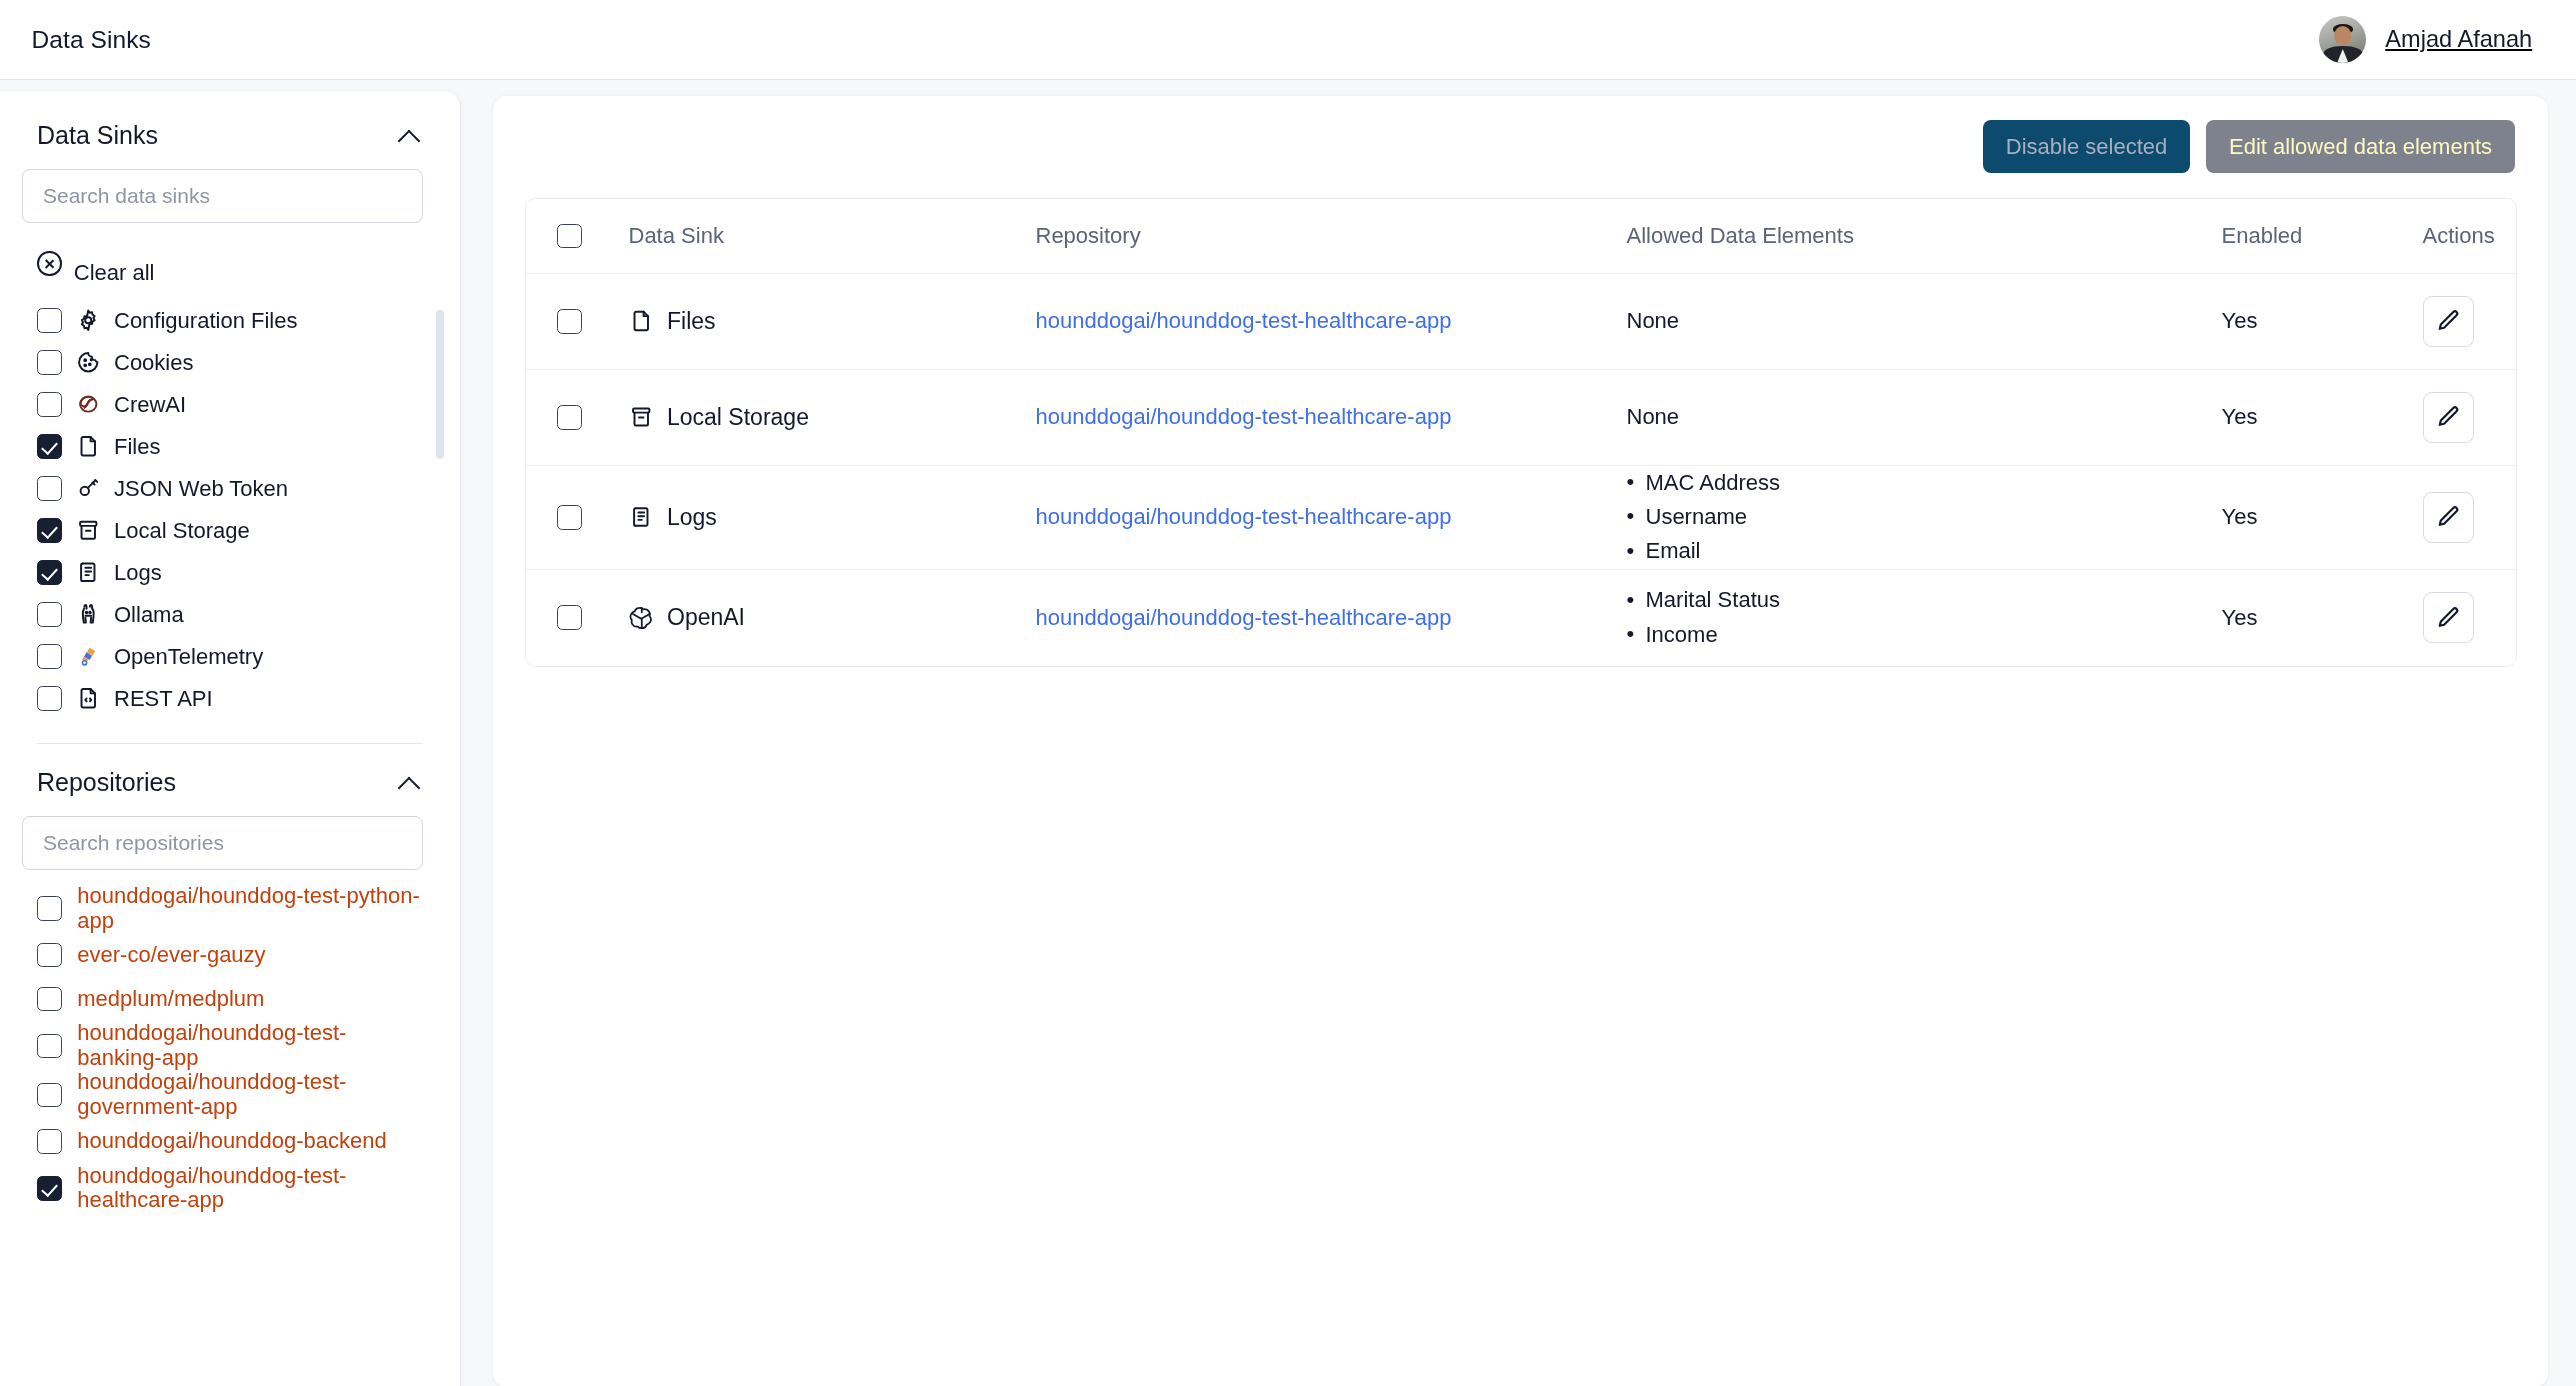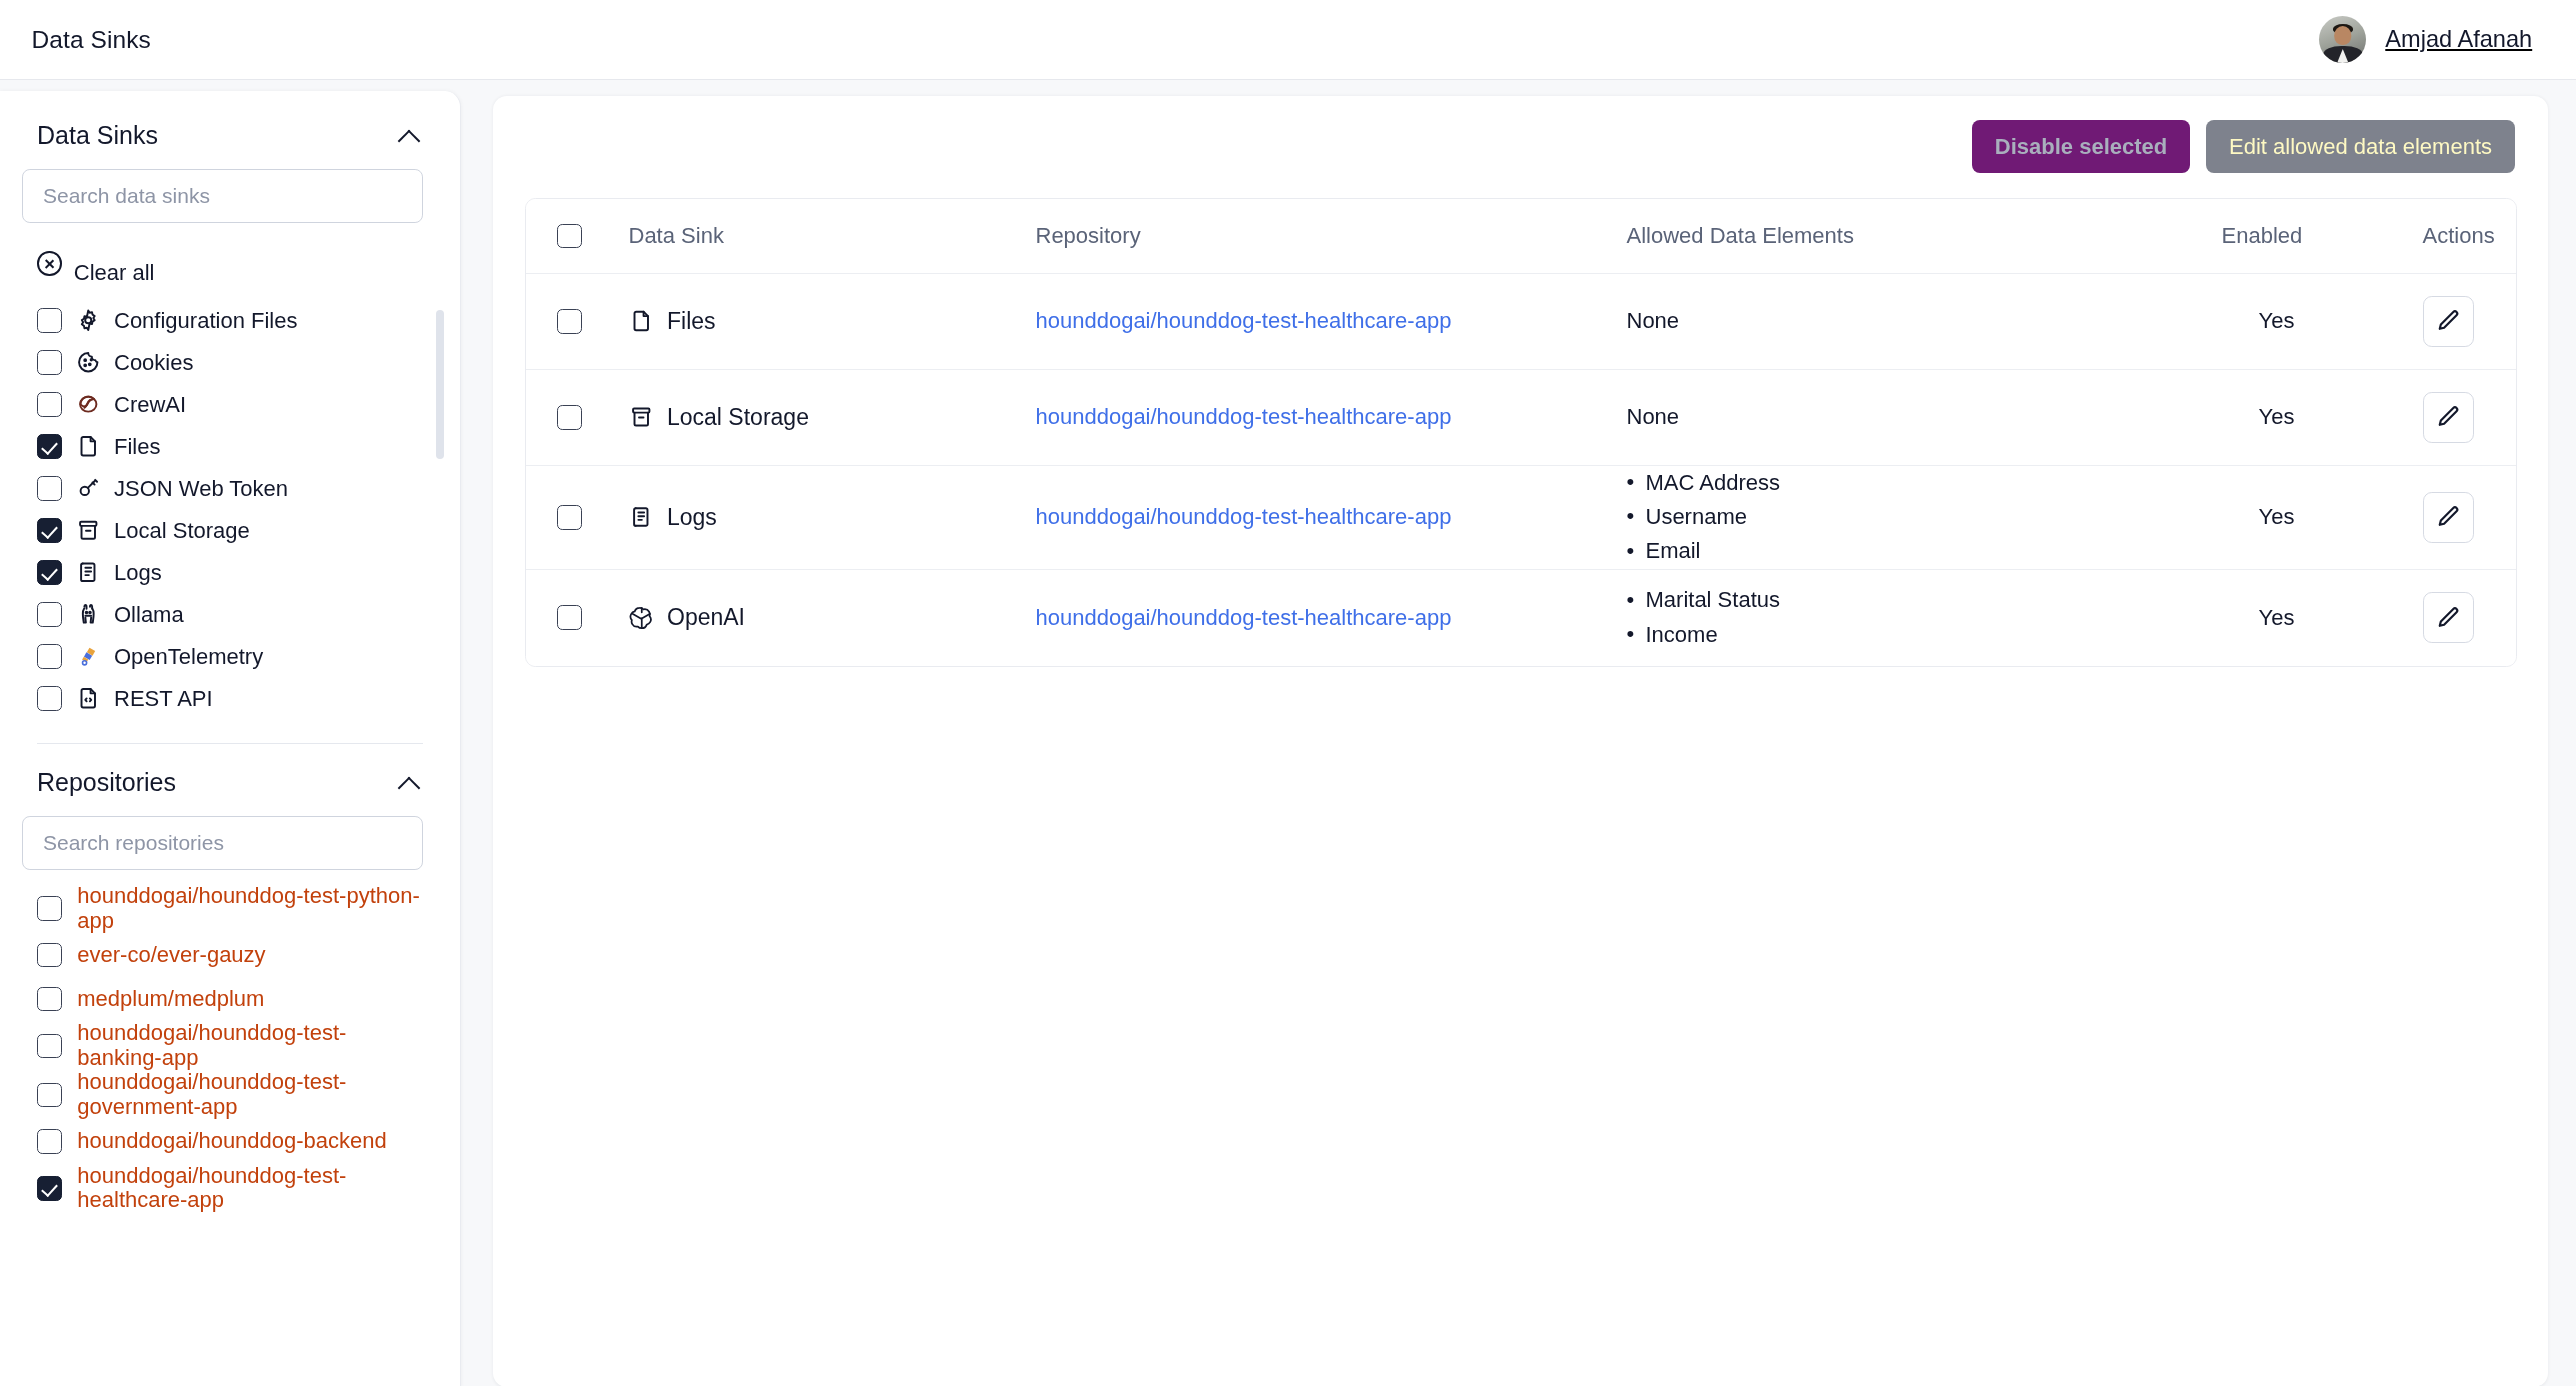--- a/index.html
+++ b/index.html
@@ -272,23 +272,22 @@
     font-size: 22px;
     font-family: "Liberation Sans", sans-serif;
     display: inline-flex;
     align-items: center;
     justify-content: center;
     padding: 0 23px;
     border: none;
     cursor: pointer;
   }
   .btn-disabled {
-    background: #701a75;
+    background: #0c4a6e;
     color: #a9afbd;
-    font-weight: bold;
   }
   .btn-primary {
     background: #7e828d;
     color: #fef9c3;
   }
 
   
   .tbl {
     margin: 24.5px 31.5px 0 31.5px;
     border: 0.9px solid #e9ebf0;
@@ -329,21 +328,21 @@
     line-height: 1.56;
     position: relative;
   }
   .elem-list li::before {
     content: "•";
     position: absolute;
     left: -19px; top: -0.9px;
     font-size: 22px;
     color: #13182b;
   }
-  .enab-val { font-size: 22px; color: #13182b; margin-left: 37px; }
+  .enab-val { font-size: 22px; color: #13182b; }
   .icon-btn {
     width: 51px; height: 51px;
     border: 0.9px solid #d6dae3;
     border-radius: 8.8px;
     background: #fff;
     display: flex;
     align-items: center;
     justify-content: center;
     cursor: pointer;
   }

